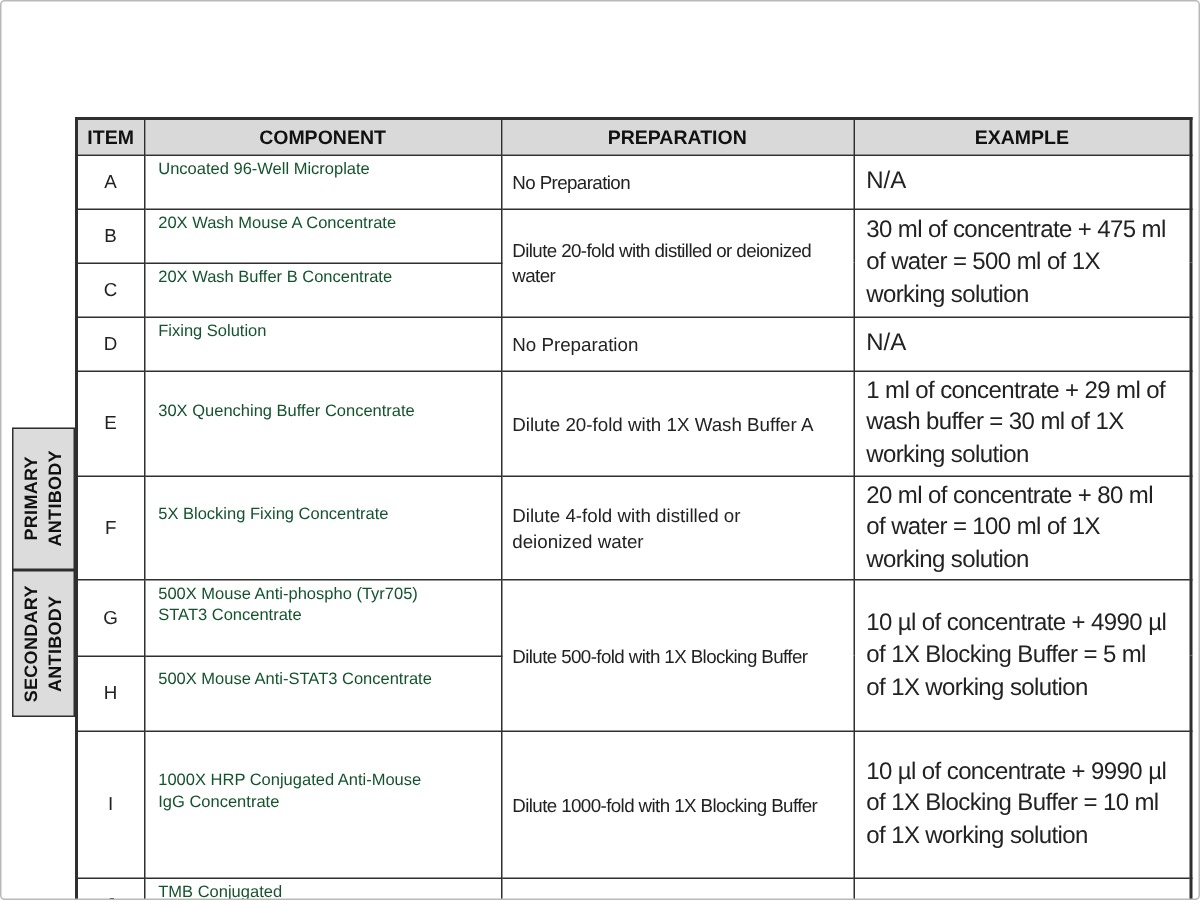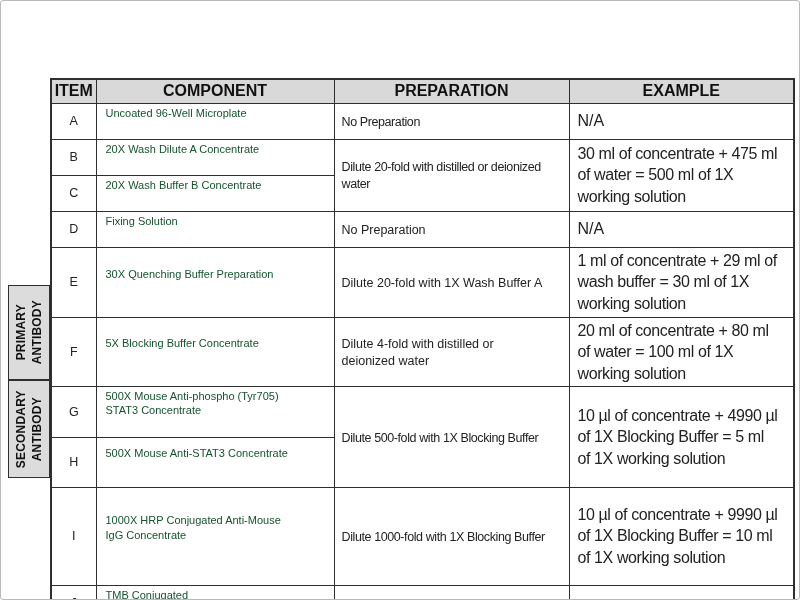--- a/index.html
+++ b/index.html
@@ -8,21 +8,21 @@
   #canvas { position: relative; width: 800px; height: 600px; background: #fff; overflow: hidden; }
   .frame { position: absolute; inset: 0; border: 1px solid #b9b9b9; border-radius: 3px; pointer-events: none; }
 
   table.kit {
     position: absolute; left: 50px; top: 78px;
     border-collapse: collapse; table-layout: fixed; width: 743px;
     border: 2px solid #2f2f2f;
   }
   table.kit td, table.kit th { border: 1.5px solid #2f2f2f; vertical-align: middle; overflow: hidden; }
   th.hdr {
-    background: #d9d9d9; font-weight: bold; font-size: 16px; text-align: center;
+    background: #d9d9d9; font-weight: bold; font-size: 13px; text-align: center;
     height: 24px; color: #111; border-bottom: 2px solid #2f2f2f;
   }
   td.item { text-align: center; font-size: 12.5px; color: #222; }
   td.comp { font-size: 11px; padding: 2px 35px 19px 9px; line-height: 1.28; color: #14532d; }
   td.prep { font-size: 12.5px; padding: 2px 18px 0 7px; line-height: 1.35; color: #222; }
   td.expl { font-size: 16px; padding: 2px 14px 2px 8px; line-height: 1.35; color: #222; }
   .cond { font-size: 11.5px; letter-spacing: -0.4px; line-height: 1.45; }
 
   .side-label {
     position: absolute; left: 8px; width: 42px;
@@ -70,43 +70,43 @@
       <th class="hdr">EXAMPLE</th>
     </tr>
     <tr style="height:21px">
       <td class="item">A</td>
       <td class="comp">Uncoated 96-Well Microplate</td>
       <td class="prep cond">No Preparation</td>
       <td class="expl">N/A</td>
     </tr>
     <tr style="height:33px">
       <td class="item">B</td>
-      <td class="comp">20X Wash Dilute A Concentrate</td>
+      <td class="comp">20X Wash Mouse A Concentrate</td>
       <td class="prep cond" rowspan="2">Dilute 20-fold with distilled or deionized water</td>
       <td class="expl cond" rowspan="2">30 ml of concentrate + 475 ml of water = 500 ml of 1X working solution</td>
     </tr>
     <tr style="height:31px">
       <td class="item">C</td>
       <td class="comp">20X Wash Buffer B Concentrate</td>
     </tr>
     <tr style="height:22px">
       <td class="item">D</td>
       <td class="comp">Fixing Solution</td>
       <td class="prep">No Preparation</td>
       <td class="expl">N/A</td>
     </tr>
     <tr style="height:44px">
       <td class="item">E</td>
-      <td class="comp">30X Quenching Buffer Preparation</td>
+      <td class="comp">30X Quenching Buffer Concentrate</td>
       <td class="prep">Dilute 20-fold with 1X Wash Buffer A</td>
       <td class="expl cond">1 ml of concentrate + 29 ml of wash buffer = 30 ml of 1X working solution</td>
     </tr>
     <tr style="height:32px">
       <td class="item">F</td>
-      <td class="comp">5X Blocking Buffer Concentrate</td>
+      <td class="comp">5X Blocking Fixing Concentrate</td>
       <td class="prep">Dilute 4-fold with distilled or deionized water</td>
       <td class="expl cond">20 ml of concentrate + 80 ml of water = 100 ml of 1X working solution</td>
     </tr>
     <tr style="height:45px">
       <td class="item">G</td>
       <td class="comp">500X Mouse Anti-phospho (Tyr705) STAT3 Concentrate</td>
       <td class="prep cond" rowspan="2">Dilute 500-fold with 1X Blocking Buffer</td>
       <td class="expl cond" rowspan="2">10 µl of concentrate + 4990 µl of 1X Blocking Buffer = 5 ml of 1X working solution</td>
     </tr>
     <tr style="height:50px">

